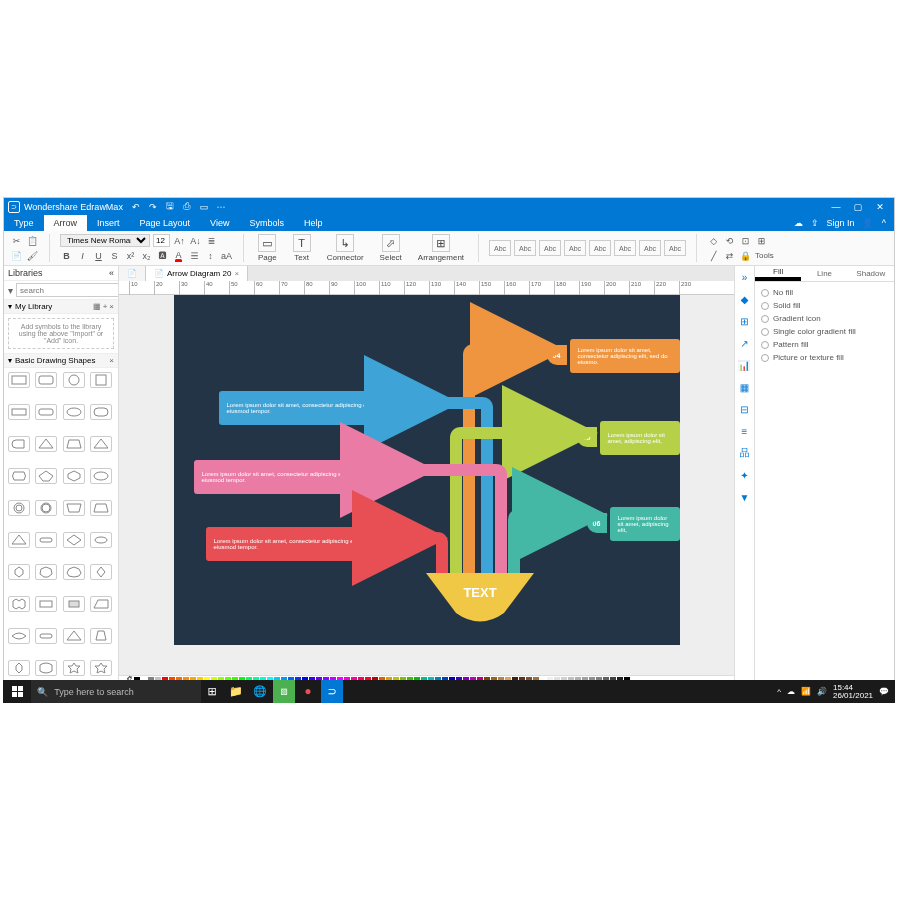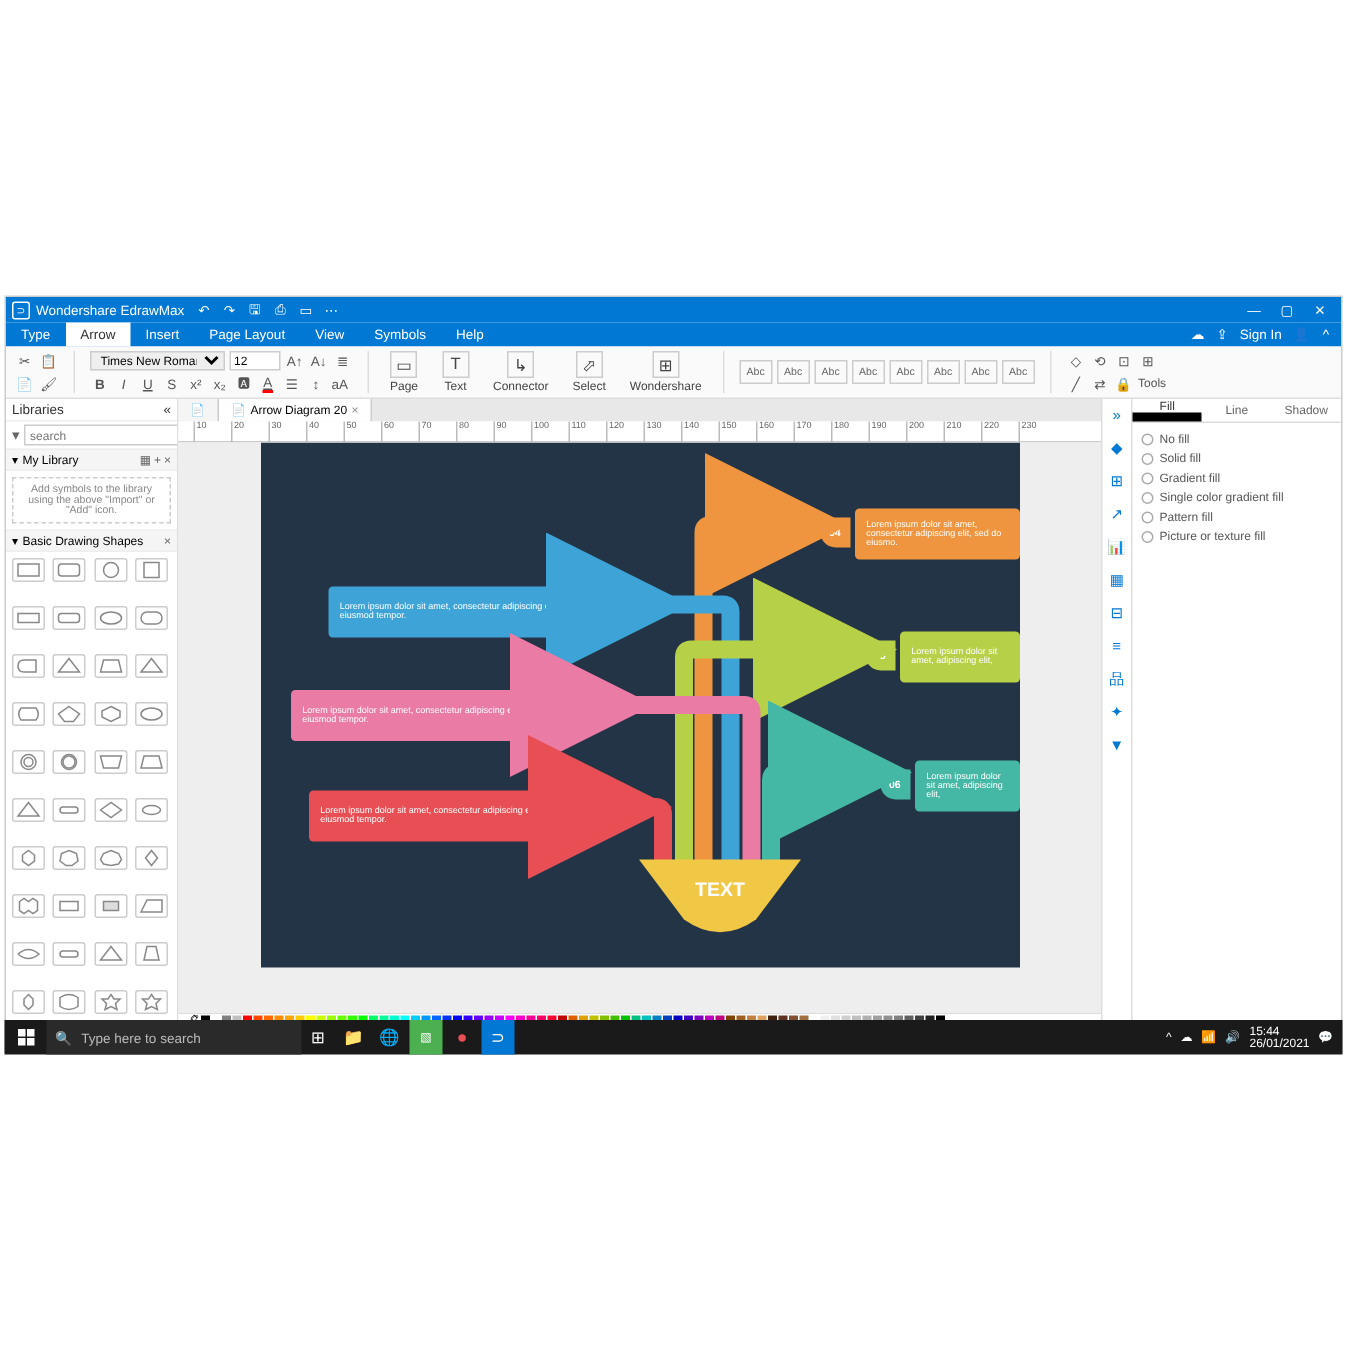--- a/index.html
+++ b/index.html
@@ -16,21 +16,21 @@
 .menubar .item{padding:0 10px;color:#fff;font-size:9px;height:16px;display:flex;align-items:center;cursor:pointer}
 .menubar .item.active{background:#fff;color:#333}
 .menubar .spacer{flex:1}
 .menubar .right{display:flex;gap:8px;padding-right:8px;color:#fff;font-size:9px;align-items:center}
 .ribbon{height:35px;background:#fafafa;border-bottom:1px solid #ddd;display:flex;align-items:center;padding:2px 6px;gap:8px}
 .ribbon .grp{display:flex;flex-direction:column;gap:2px}
 .ribbon .row{display:flex;gap:3px;align-items:center}
 .ribbon .sep{width:1px;height:28px;background:#ddd;margin:0 2px}
 .ribbon select,.ribbon input{font-size:8px;height:13px;border:1px solid #ccc;padding:0 2px}
 .ribbon .fontfam{width:90px}
-.ribbon .fontsize{width:34px}
+.ribbon .fontsize{width:17px}
 .ribbon .icn{width:13px;height:13px;display:flex;align-items:center;justify-content:center;cursor:pointer;font-size:9px;color:#555}
 .ribbon .bigbtn{display:flex;flex-direction:column;align-items:center;padding:0 4px;cursor:pointer;font-size:8px;color:#444}
 .ribbon .bigbtn .ico{width:18px;height:18px;border:1px solid #ccc;margin-bottom:1px;display:flex;align-items:center;justify-content:center;font-size:11px}
 .ribbon .abc{width:22px;height:16px;border:1px solid #ccc;display:flex;align-items:center;justify-content:center;font-size:7px;color:#666;cursor:pointer}
 .body{flex:1;display:flex;min-height:0}
 .sidebar{width:115px;border-right:1px solid #ddd;display:flex;flex-direction:column;overflow:hidden;background:#fff}
 .libhdr{height:15px;display:flex;align-items:center;padding:0 4px;font-size:9px;color:#333;border-bottom:1px solid #eee}
 .libhdr .sp{flex:1}
 .searchrow{display:flex;align-items:center;padding:2px 4px;gap:3px}
 .searchrow input{flex:1;font-size:8px;height:14px;border:1px solid #ccc;padding:0 3px}
@@ -57,21 +57,21 @@
 .arr{position:absolute}
 .colorrow{height:10px;display:flex;align-items:center;padding:0 4px;gap:1px;background:#fff;border-top:1px solid #ddd}
 .colorrow .sw{width:6px;height:7px;cursor:pointer}
 .pagebar{height:16px;display:flex;align-items:center;padding:0 6px;gap:6px;border-top:1px solid #ddd;font-size:8px;background:#fafafa}
 .pagebar .sp{flex:1}
 .rtoolbar{width:20px;background:#fff;border-left:1px solid #ddd;display:flex;flex-direction:column;align-items:center;padding-top:4px;gap:8px}
 .rtoolbar .t{width:14px;height:14px;display:flex;align-items:center;justify-content:center;cursor:pointer;font-size:10px;color:#0078d4}
 .rpanel{width:140px;background:#fff;border-left:1px solid #ddd;display:flex;flex-direction:column}
 .rpanel .tabs{height:16px;display:flex;border-bottom:1px solid #ddd}
 .rpanel .tabs .t{flex:1;display:flex;align-items:center;justify-content:center;font-size:8px;cursor:pointer;color:#666}
-.rpanel .tabs .t.active{border-bottom:6px solid #000000;color:#333}
+.rpanel .tabs .t.active{border-bottom:4px solid #000000;color:#333}
 .rpanel .opts{padding:6px;display:flex;flex-direction:column;gap:4px}
 .rpanel .opt{display:flex;align-items:center;gap:4px;font-size:8px;color:#555;cursor:pointer}
 .rpanel .opt .r{width:8px;height:8px;border:1px solid #aaa;border-radius:50%}
 .taskbar{position:absolute;top:680px;left:3px;width:892px;height:23px;background:#1a1a1a;display:flex;align-items:center;color:#fff;font-size:9px}
 .taskbar .start{width:28px;height:100%;display:flex;align-items:center;justify-content:center;cursor:pointer}
 .taskbar .win{width:11px;height:11px;display:grid;grid-template-columns:1fr 1fr;grid-template-rows:1fr 1fr;gap:1px}
 .taskbar .win span{background:#fff}
 .taskbar .search{display:flex;align-items:center;background:#2a2a2a;height:100%;padding:0 6px;gap:6px;width:170px;color:#bbb}
 .taskbar .tray{display:flex;gap:2px;height:100%}
 .taskbar .tray .a{width:22px;height:100%;display:flex;align-items:center;justify-content:center;cursor:pointer;font-size:11px}
@@ -168,21 +168,21 @@
     <div class="bigbtn">
         <span class="ico">↳</span>
         <span>Connector</span>
       </div>
     <div class="bigbtn">
         <span class="ico">⬀</span>
         <span>Select</span>
       </div>
     <div class="bigbtn">
         <span class="ico">⊞</span>
-        <span>Wondershare</span>
+        <span>Arrangement</span>
       </div>
     <div class="sep"></div>
     <div class="grp">
         <div class="row" id="abcrow">
           <span class="abc">Abc</span>
           <span class="abc">Abc</span>
           <span class="abc">Abc</span>
           <span class="abc">Abc</span>
           <span class="abc">Abc</span>
           <span class="abc">Abc</span>
@@ -650,21 +650,21 @@
           <div class="opt">
             <span class="r"></span>
             <span>No fill</span>
           </div>
           <div class="opt">
             <span class="r"></span>
             <span>Solid fill</span>
           </div>
           <div class="opt">
             <span class="r"></span>
-            <span>Gradient fill</span>
+            <span>Gradient icon</span>
           </div>
           <div class="opt">
             <span class="r"></span>
             <span>Single color gradient fill</span>
           </div>
           <div class="opt">
             <span class="r"></span>
             <span>Pattern fill</span>
           </div>
           <div class="opt">

